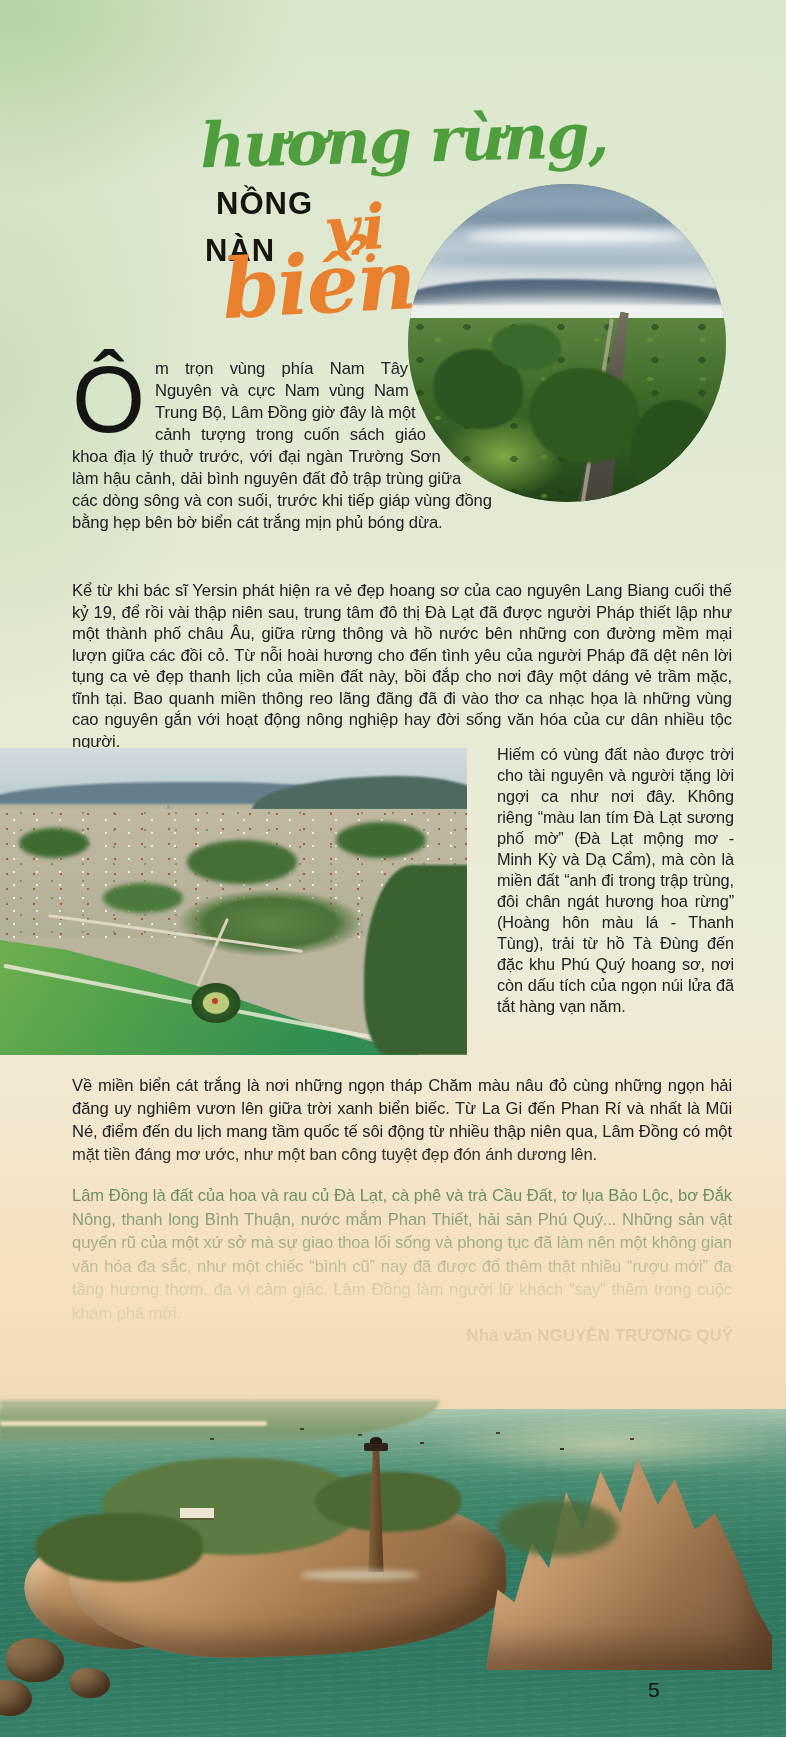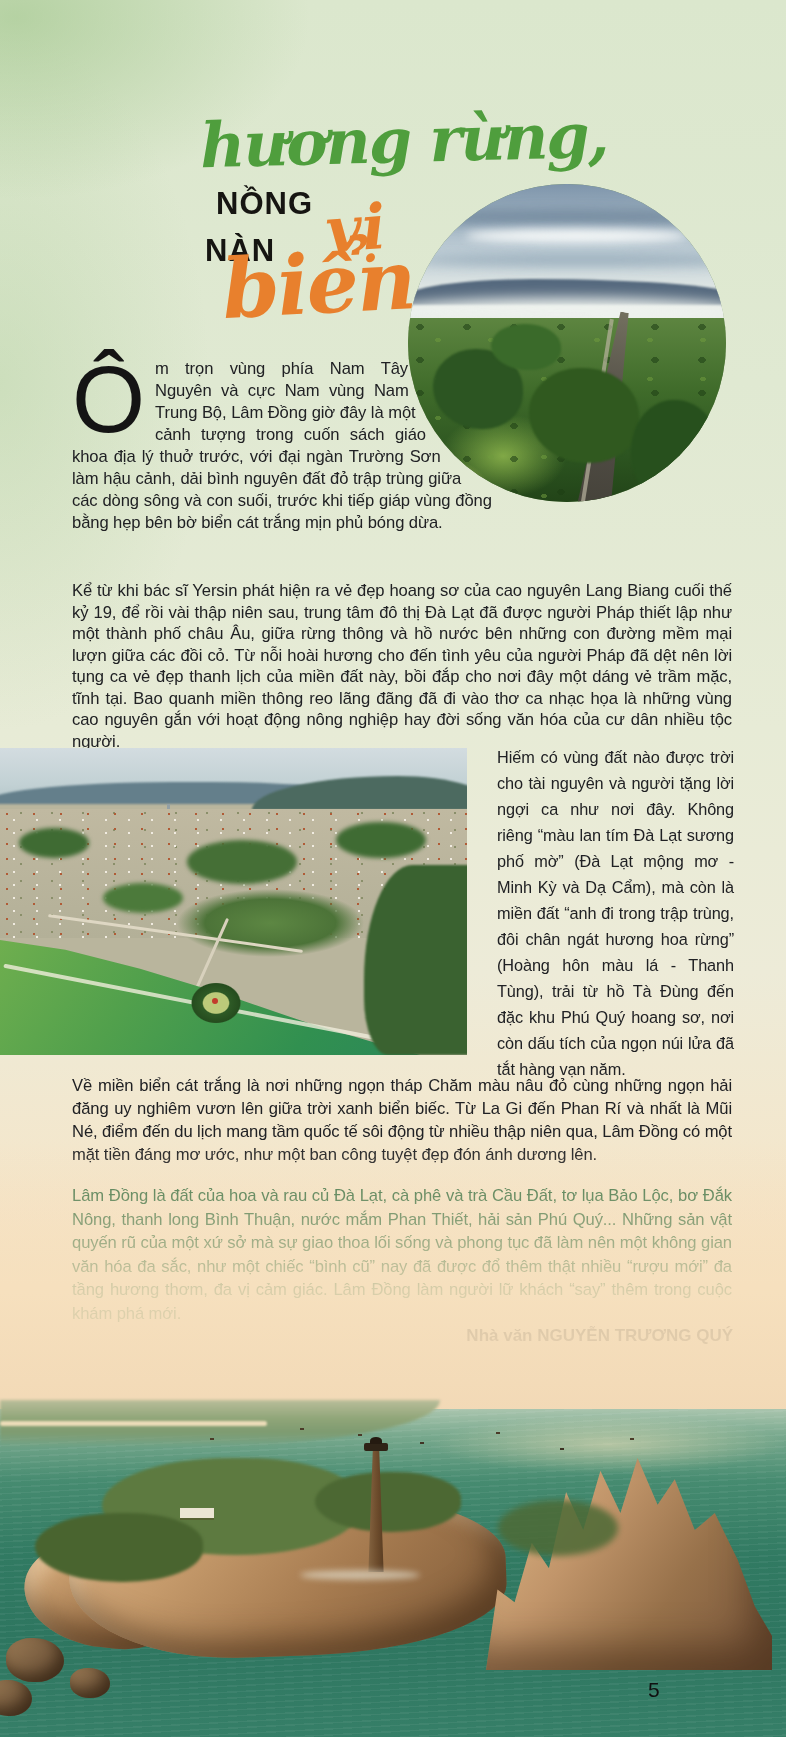--- a/index.html
+++ b/index.html
@@ -18,21 +18,21 @@
   .bold2{position:absolute;left:216px;top:186px;font-size:31px;font-weight:800;color:#161512;letter-spacing:1px;}
   .bold3{position:absolute;left:205px;top:233px;font-size:31px;font-weight:800;color:#161512;letter-spacing:1px;}
   .script-taste{position:absolute;left:326px;top:192px;font-size:62px;color:#e8802d;transform:rotate(-4deg);}
   .script-sea{position:absolute;left:222px;top:236px;font-size:82px;color:#e8802d;transform:rotate(-3deg);letter-spacing:-2px;}
   
   .para{position:absolute;color:#202124;font-size:16.6px;line-height:22px;text-align:justify;letter-spacing:-.1px;}
   .p1{left:72px;top:358px;width:592px;}
   .circle-spacer{float:right;width:256px;height:150px;shape-outside:circle(172px at 168px -18px);}
   .dropcap{float:left;font-size:94px;line-height:76px;padding:4px 10px 0 0;font-weight:400;color:#141414;}
   .p2{left:72px;top:580px;width:660px;line-height:21.5px;}
-  .p3{left:497px;top:744px;width:237px;line-height:26px;font-size:16.3px;}
+  .p3{left:497px;top:744px;width:237px;line-height:21px;font-size:16.3px;}
   .p4{left:72px;top:1074px;width:660px;line-height:23px;}
   .p5{left:72px;top:1184px;width:660px;line-height:23.6px;color:#2d6a3e;}
   .byline{position:absolute;left:300px;top:1326px;width:433px;text-align:right;font-size:17px;font-weight:600;color:#1d1d1b;}
   .pagenum{position:absolute;left:648px;top:1678px;font-size:21px;color:#101010;}
   
   .cphoto{position:absolute;left:408px;top:184px;width:318px;height:318px;border-radius:50%;overflow:hidden;background:#6f8d5a;}
   .cp-sky{position:absolute;left:0;top:0;right:0;height:46%;
     background:linear-gradient(180deg,#7e95ab 0%,#9db0c0 22%,#c2d0d8 48%,#dfe6e4 72%,#eef0e8 100%);}
   .cp-cband{position:absolute;left:-10%;top:8%;width:120%;height:16px;background:#6d8499;border-radius:50%;filter:blur(6px);opacity:.8;}
   .cp-cband2{position:absolute;left:0%;top:22%;width:110%;height:12px;background:#8fa5b5;border-radius:50%;filter:blur(6px);opacity:.8;}

